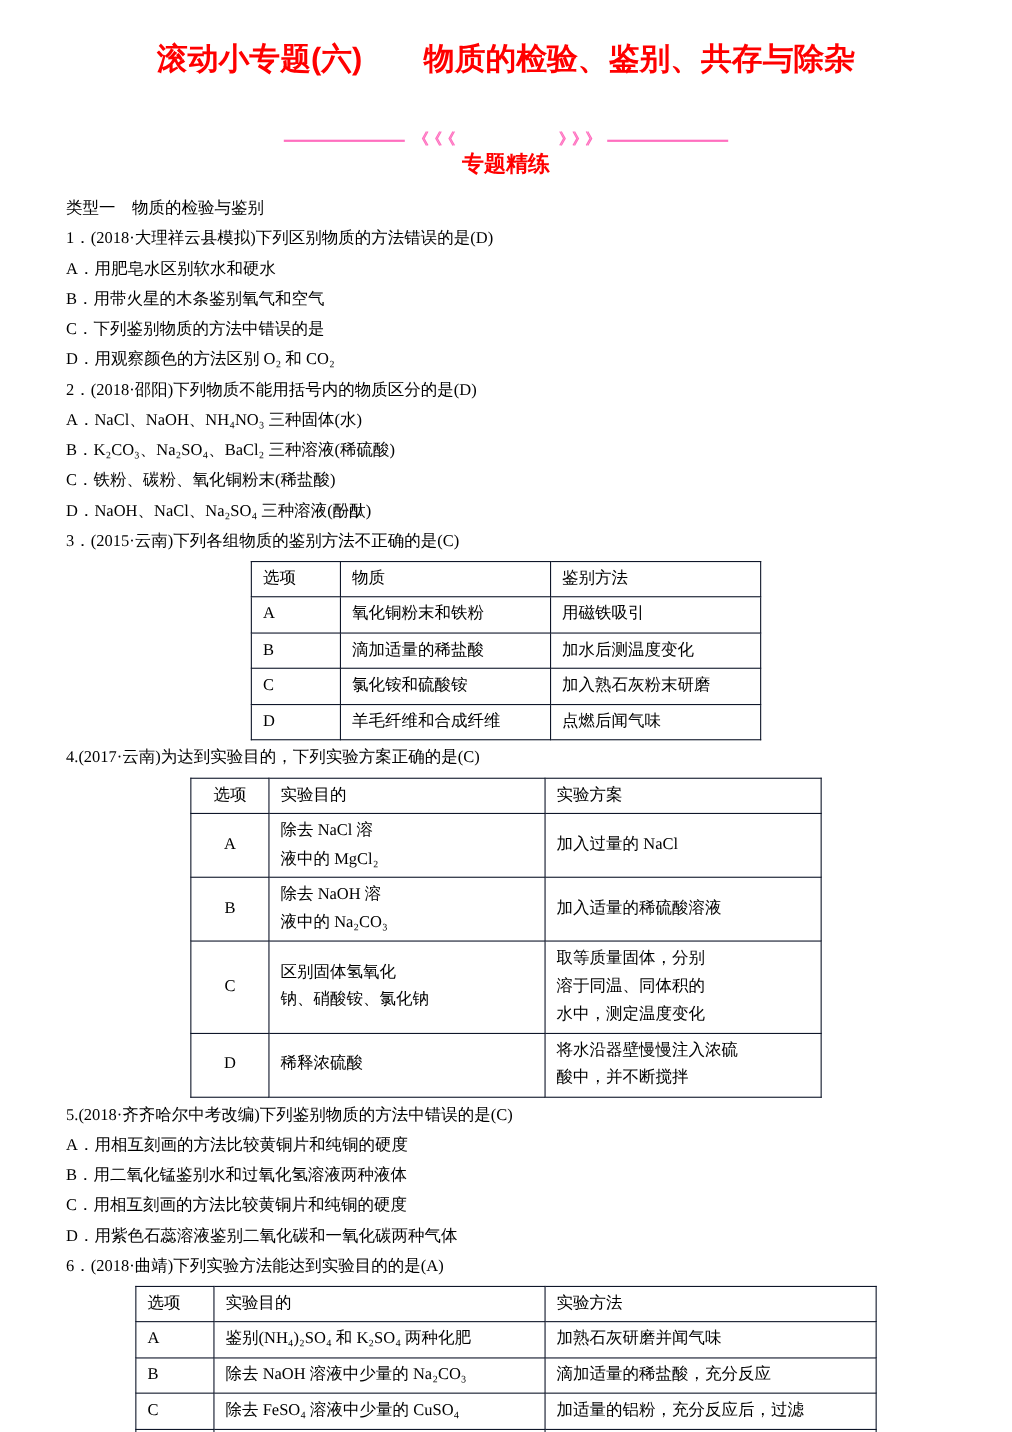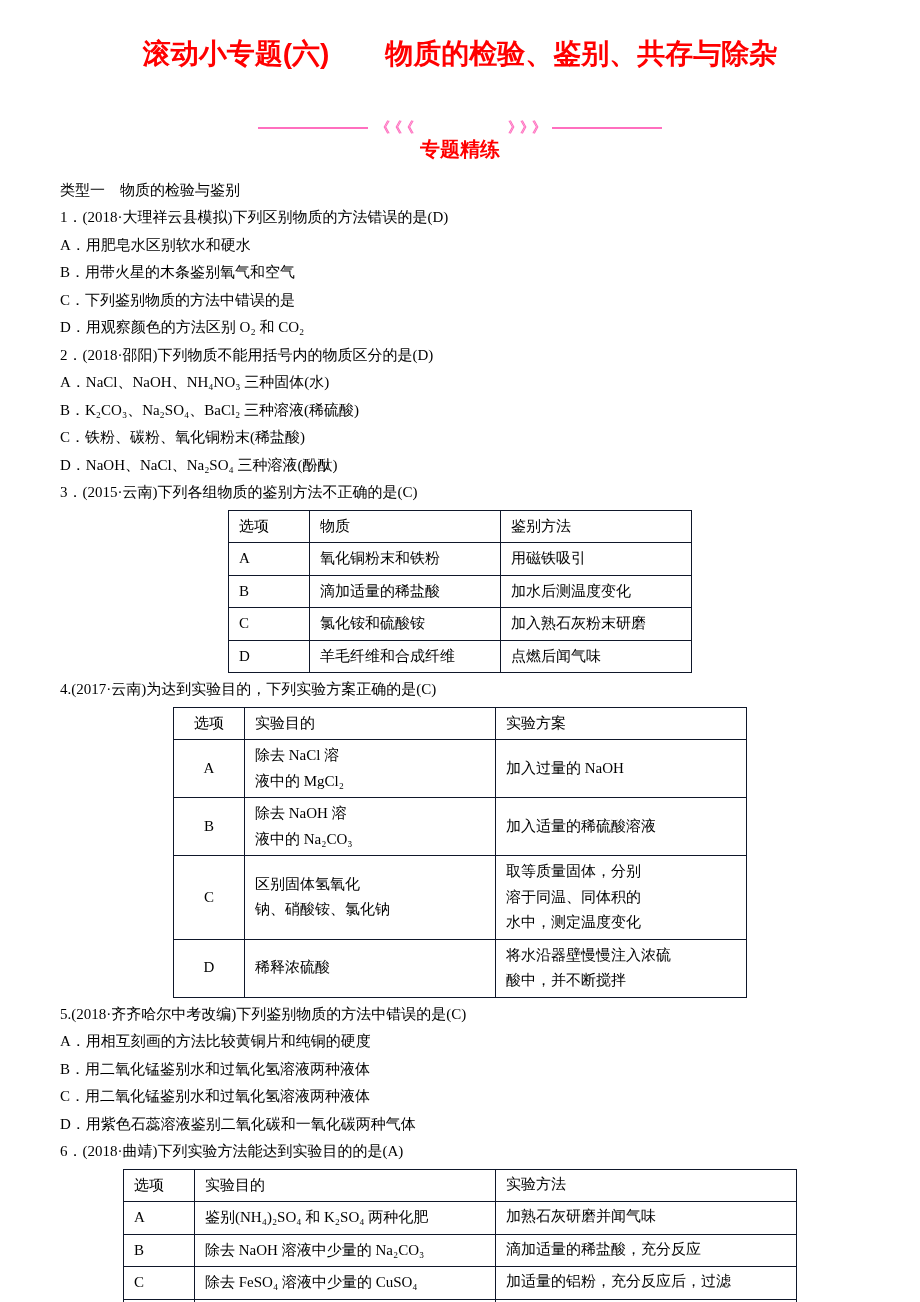--- a/index.html
+++ b/index.html
@@ -135,21 +135,21 @@
 <table class="t2">
   <tbody>
       <tr>
     <th>选项</th>
     <th>实验目的</th>
     <th>实验方案</th>
   </tr>
   <tr>
         <td>A</td>
         <td>除去 NaCl 溶<br>液中的 MgCl₂</td>
-        <td>加入过量的 NaOH</td>
+        <td>加入过量的 NaCl</td>
       </tr>
   <tr>
         <td>B</td>
         <td>除去 NaOH 溶<br>液中的 Na₂CO₃</td>
         <td>加入适量的稀硫酸溶液</td>
       </tr>
   <tr>
         <td>C</td>
         <td>区别固体氢氧化<br>钠、硝酸铵、氯化钠</td>
         <td>取等质量固体，分别<br>溶于同温、同体积的<br>水中，测定温度变化</td>
@@ -158,21 +158,21 @@
         <td>D</td>
         <td>稀释浓硫酸</td>
         <td>将水沿器壁慢慢注入浓硫<br>酸中，并不断搅拌</td>
       </tr>
 </tbody>
   </table>
 
 <div class="q">5.(2018·齐齐哈尔中考改编)下列鉴别物质的方法中错误的是(C)</div>
 <div class="q">A．用相互刻画的方法比较黄铜片和纯铜的硬度</div>
 <div class="q">B．用二氧化锰鉴别水和过氧化氢溶液两种液体</div>
-<div class="q">C．用二氧化锰鉴别水和过氧化氢溶液两种液体</div>
+<div class="q">C．用相互刻画的方法比较黄铜片和纯铜的硬度</div>
 <div class="q">D．用紫色石蕊溶液鉴别二氧化碳和一氧化碳两种气体</div>
 
 <div class="q">6．(2018·曲靖)下列实验方法能达到实验目的的是(A)</div>
 <table class="t3">
   <tbody>
       <tr>
     <th>选项</th>
     <th>实验目的</th>
     <th>实验方法</th>
   </tr>

